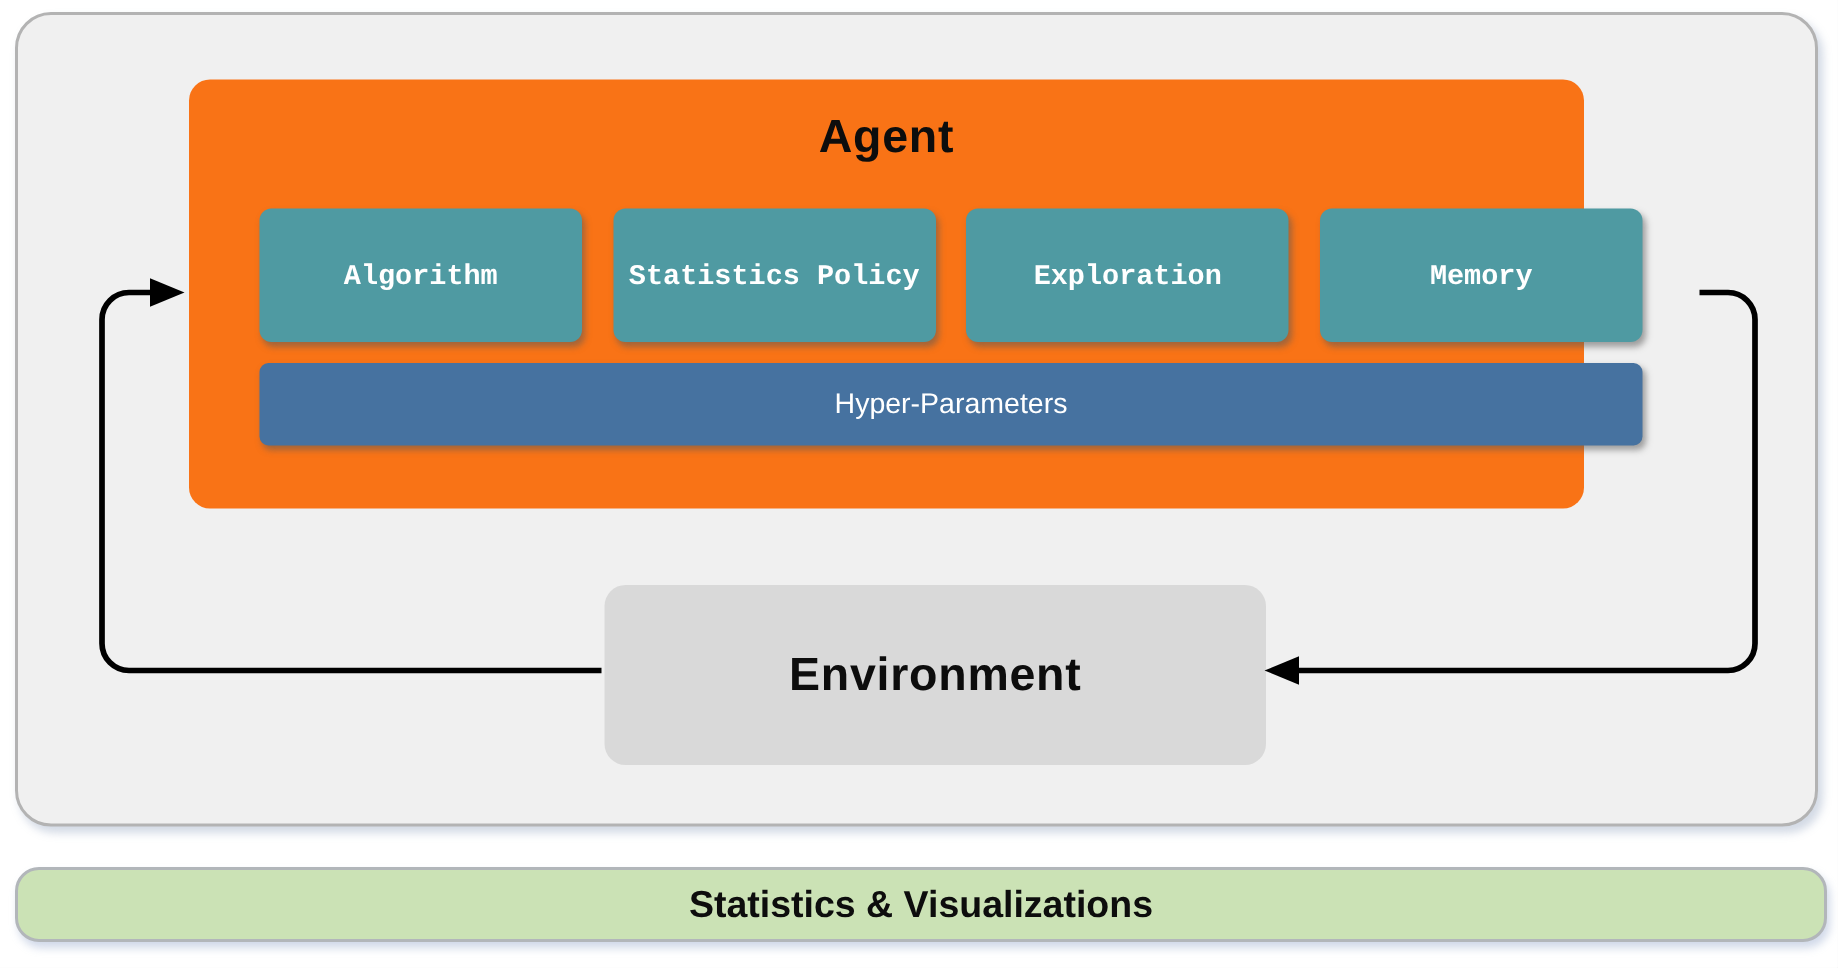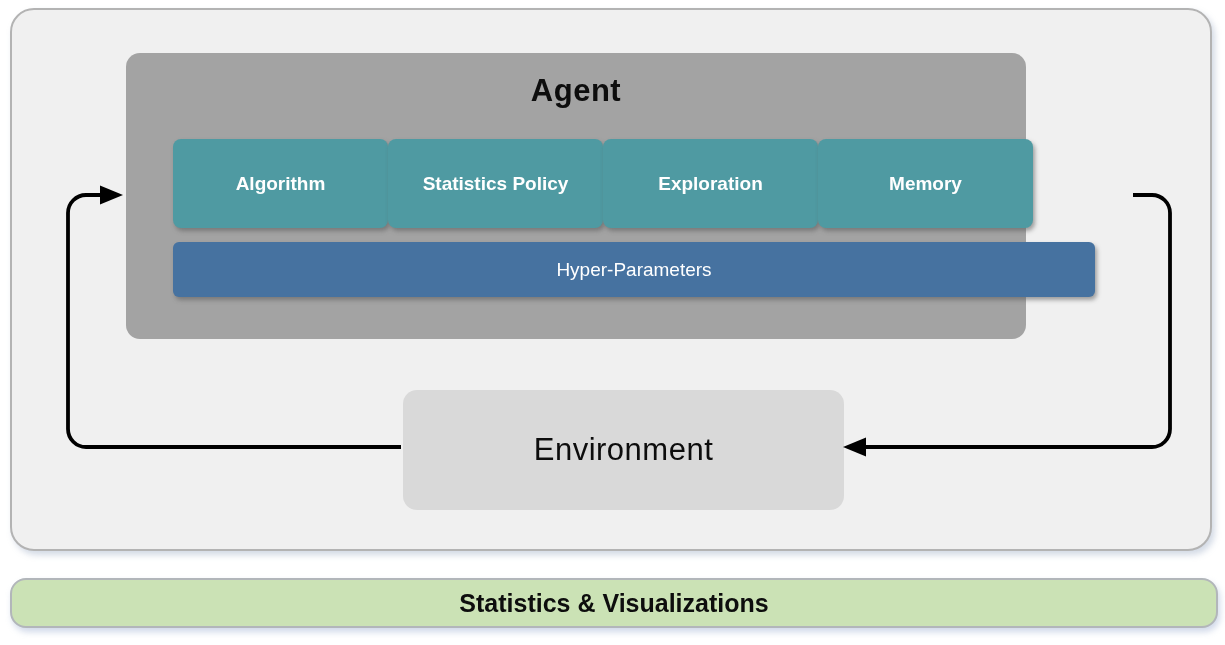--- a/index.html
+++ b/index.html
@@ -24,38 +24,41 @@
     border: 2px solid #b3b3b3;
     border-radius: 24px;
     box-shadow: 3px 4px 6px rgba(130,150,180,0.35);
     box-sizing: border-box;
   }
   
   .agent {
     position: absolute;
     left: 114px; top: 43px;           
     width: 900px; height: 286px;
-    background: #a3a3a3;
+    background: #f97316;
     border-radius: 14px;
+    padding-left: 30px;
   }
   .agent-title {
     position: absolute;
     left: 0; top: 20px;
     width: 100%;
     text-align: center;
     font-size: 31px;
     font-weight: 700;
     color: #0d0d0d;
     letter-spacing: 0.5px;
   }
   .components {
     position: absolute;
     left: 47px; top: 86px;
     width: 922px; height: 89px;
     display: flex;
+    justify-content: space-between;
+    font-family: Liberation Mono, monospace;
   }
   .comp {
     width: 215px; height: 89px;
     background: #4f9aa2;
     border-radius: 8px;
     box-shadow: 2px 3px 4px rgba(90,90,90,0.55);
     display: flex;
     align-items: center;
     justify-content: center;
     color: #ffffff;
@@ -81,21 +84,21 @@
   .environment {
     position: absolute;
     left: 391px; top: 380px;          
     width: 441px; height: 120px;
     background: #d9d9d9;
     border-radius: 14px;
     display: flex;
     align-items: center;
     justify-content: center;
     font-size: 31px;
-    font-weight: 400;
+    font-weight: 700;
     color: #0d0d0d;
     letter-spacing: 0.5px;
   }
   
   .arrows {
     position: absolute;
     left: 0; top: 0;
     width: 1225px; height: 645px;
     pointer-events: none;
   }

